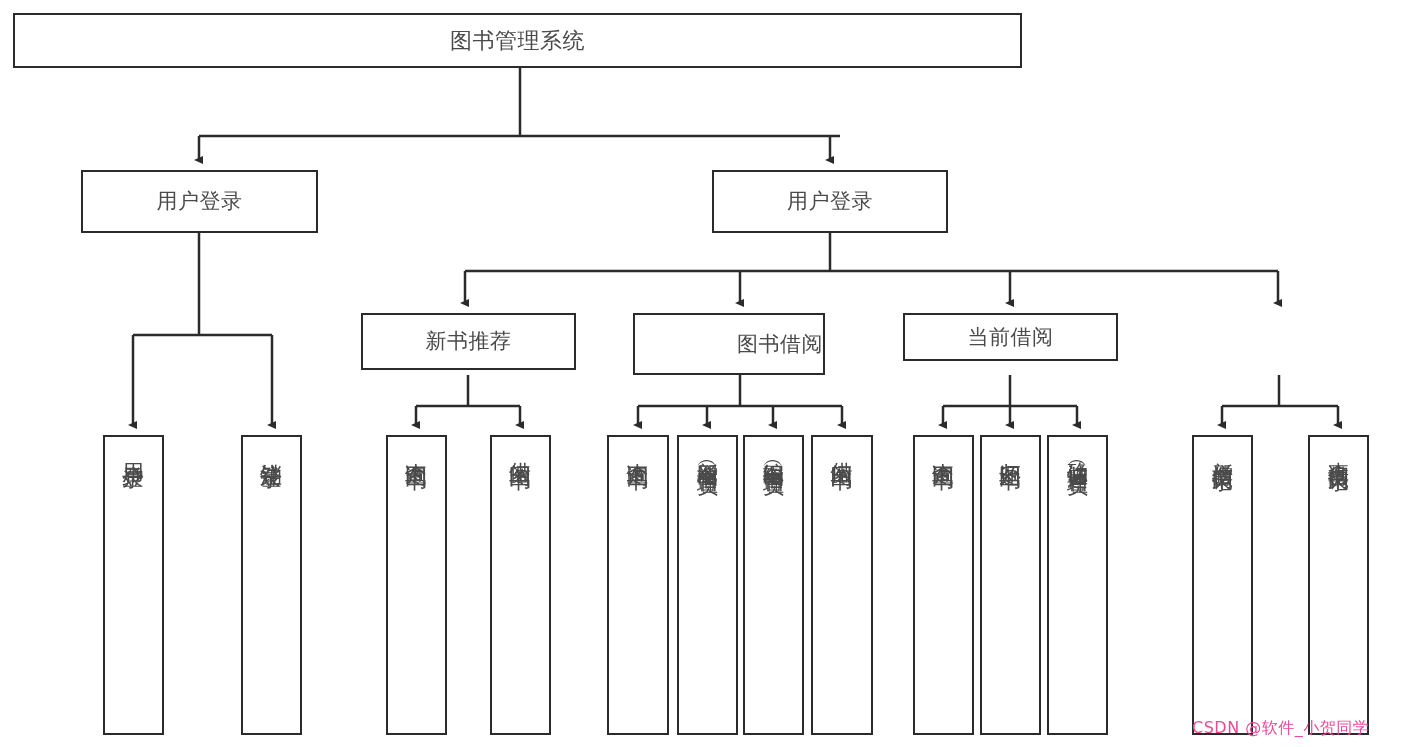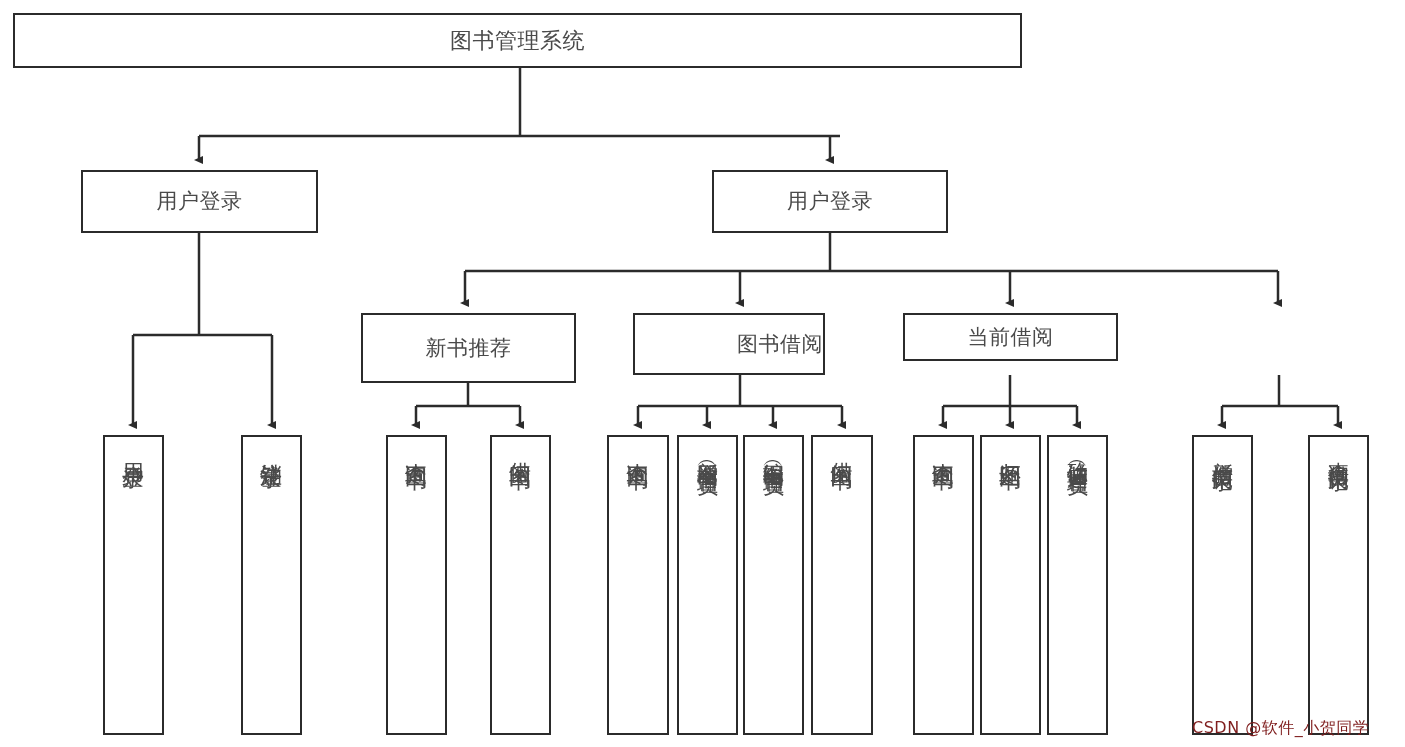--- a/index.html
+++ b/index.html
@@ -60,21 +60,21 @@
     letter-spacing:2px;
     white-space:pre;
     margin:0 auto;
   }
   .node.vert.tall .label{
     font-size:21px;
   }
   .watermark{
     position:absolute;
     font-size:16px;
-    color:#7f1d1d;
+    color:#ec4899;
     white-space:nowrap;
     letter-spacing:0.5px;
   }
 </style>
 </head>
 <body>
 
 <div id="diagram">
 
   <svg class="connectors" viewBox="0 0 1405 747" xmlns="http://www.w3.org/2000/svg">
@@ -131,21 +131,21 @@
     <span class="label">图书管理系统</span>
   </div>
 
   <div class="node horiz" style="left:81px; top:170px; width:237px; height:63px;">
     <span class="label">用户登录</span>
   </div>
   <div class="node horiz" style="left:712px; top:170px; width:236px; height:63px;">
     <span class="label">用户登录</span>
   </div>
 
-  <div class="node horiz" style="left:361px; top:313px; width:215px; height:70px;">
+  <div class="node horiz" style="left:361px; top:313px; width:215px; height:57px;">
     <span class="label">新书推荐</span>
   </div>
   <div class="node horiz" style="left:633px; top:313px; width:192px; height:62px;justify-content:flex-end;">
     <span class="label">图书借阅</span>
   </div>
   <div class="node horiz" style="left:903px; top:313px; width:215px; height:48px;">
     <span class="label">当前借阅</span>
   </div>
 
   <div class="node vert" style="left:103px; top:435px; width:61px; height:300px;">

